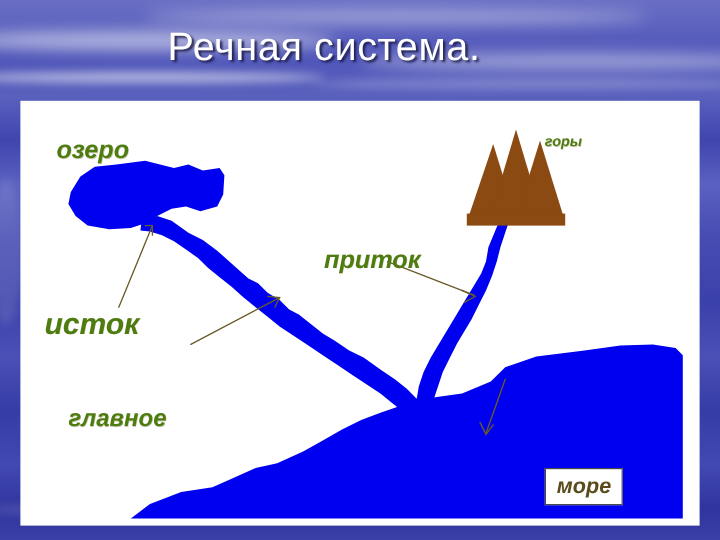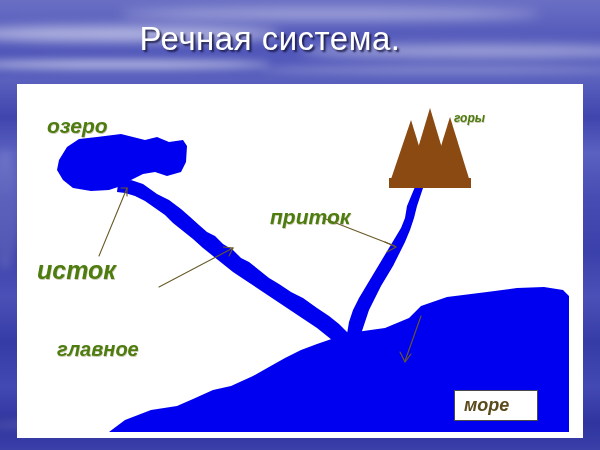--- a/index.html
+++ b/index.html
@@ -94,21 +94,21 @@
   #lbl-istok   { left: 20px; top: 161px; font-size: 25px; }
   #lbl-glavnoe { left: 40px; top: 201px; font-size: 20px; }
   #lbl-pritok  { left: 253px; top: 110px; font-size: 21px; }
   #lbl-gory    { left: 437px; top: 16px;  font-size: 12px; text-align: center; }
   #lbl-ustye   { left: 382px; top: 209px; font-size: 21px; }
 
   #sea-box {
     position: absolute;
     left: 437px;
     top: 306px;
-    width: 84px;
+    width: 65px;
     height: 31px;
     background: #ffffff;
     border: 1px solid #4a4a4a;
     z-index: 5;
     box-sizing: border-box;
     padding-left: 16px;
   }
   #sea-box span {
     position: absolute;
     left: 9px;

